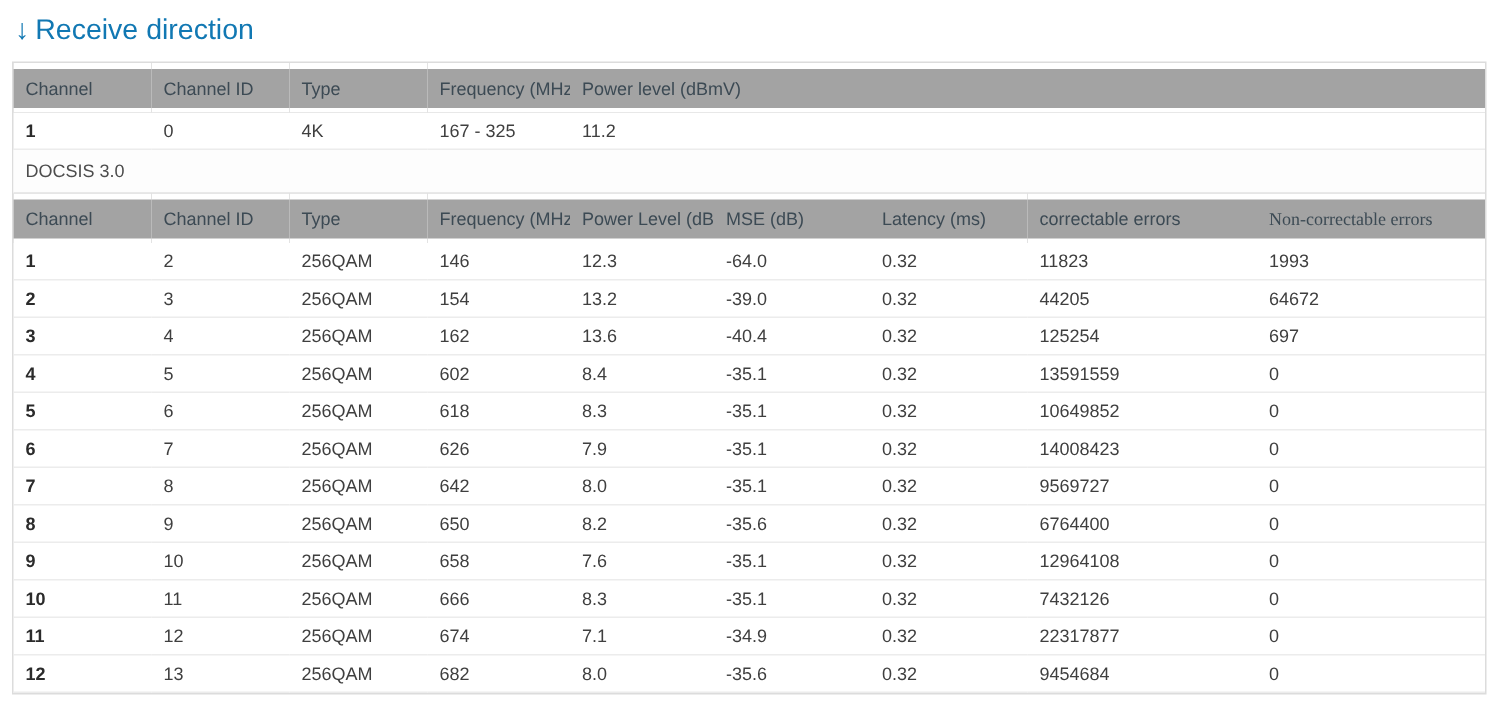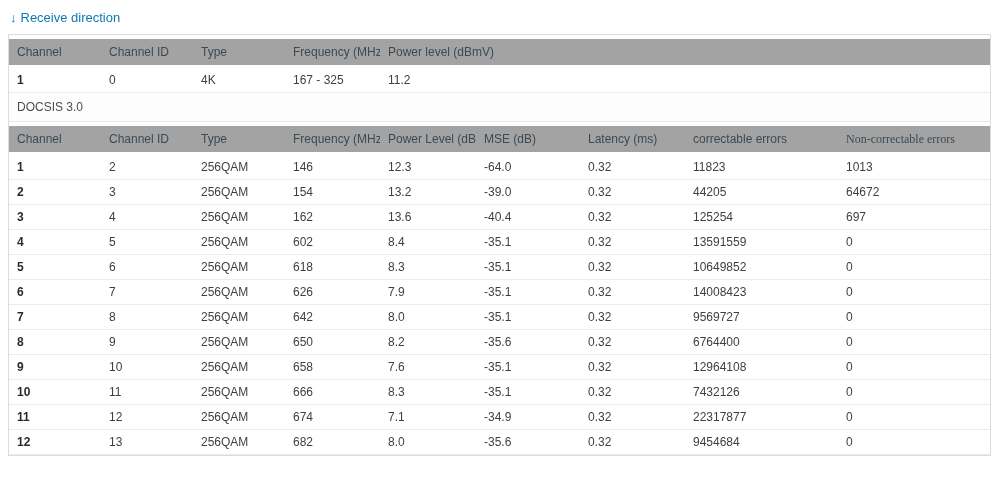--- a/index.html
+++ b/index.html
@@ -7,21 +7,21 @@
     width: 999px;
     height: 485px;
     overflow: hidden;
     background: #ffffff;
     font-family: "Liberation Sans", sans-serif;
     font-size: 12px;
     color: #3a3a3a;
   }
   .page-title {
     padding: 10px 10px 9px 10px;
-    font-size: 13px;
+    font-size: 19px;
     color: #1178b3;
     cursor: pointer;
     display: inline-block;
   }
   .page-title .arrow { margin-right: 4px; }
   .container {
     margin: 0 8px;
     border: 1px solid #dcdcdc;
     background: #ffffff;
   }
@@ -133,21 +133,21 @@
       <tbody>
           <tr>
             <td class="first-col">1</td>
             <td>2</td>
             <td>256QAM</td>
             <td>146</td>
             <td>12.3</td>
             <td>-64.0</td>
             <td>0.32</td>
             <td>11823</td>
-            <td>1013</td>
+            <td>1993</td>
           </tr>
           <tr>
             <td class="first-col">2</td>
             <td>3</td>
             <td>256QAM</td>
             <td>154</td>
             <td>13.2</td>
             <td>-39.0</td>
             <td>0.32</td>
             <td>44205</td>

